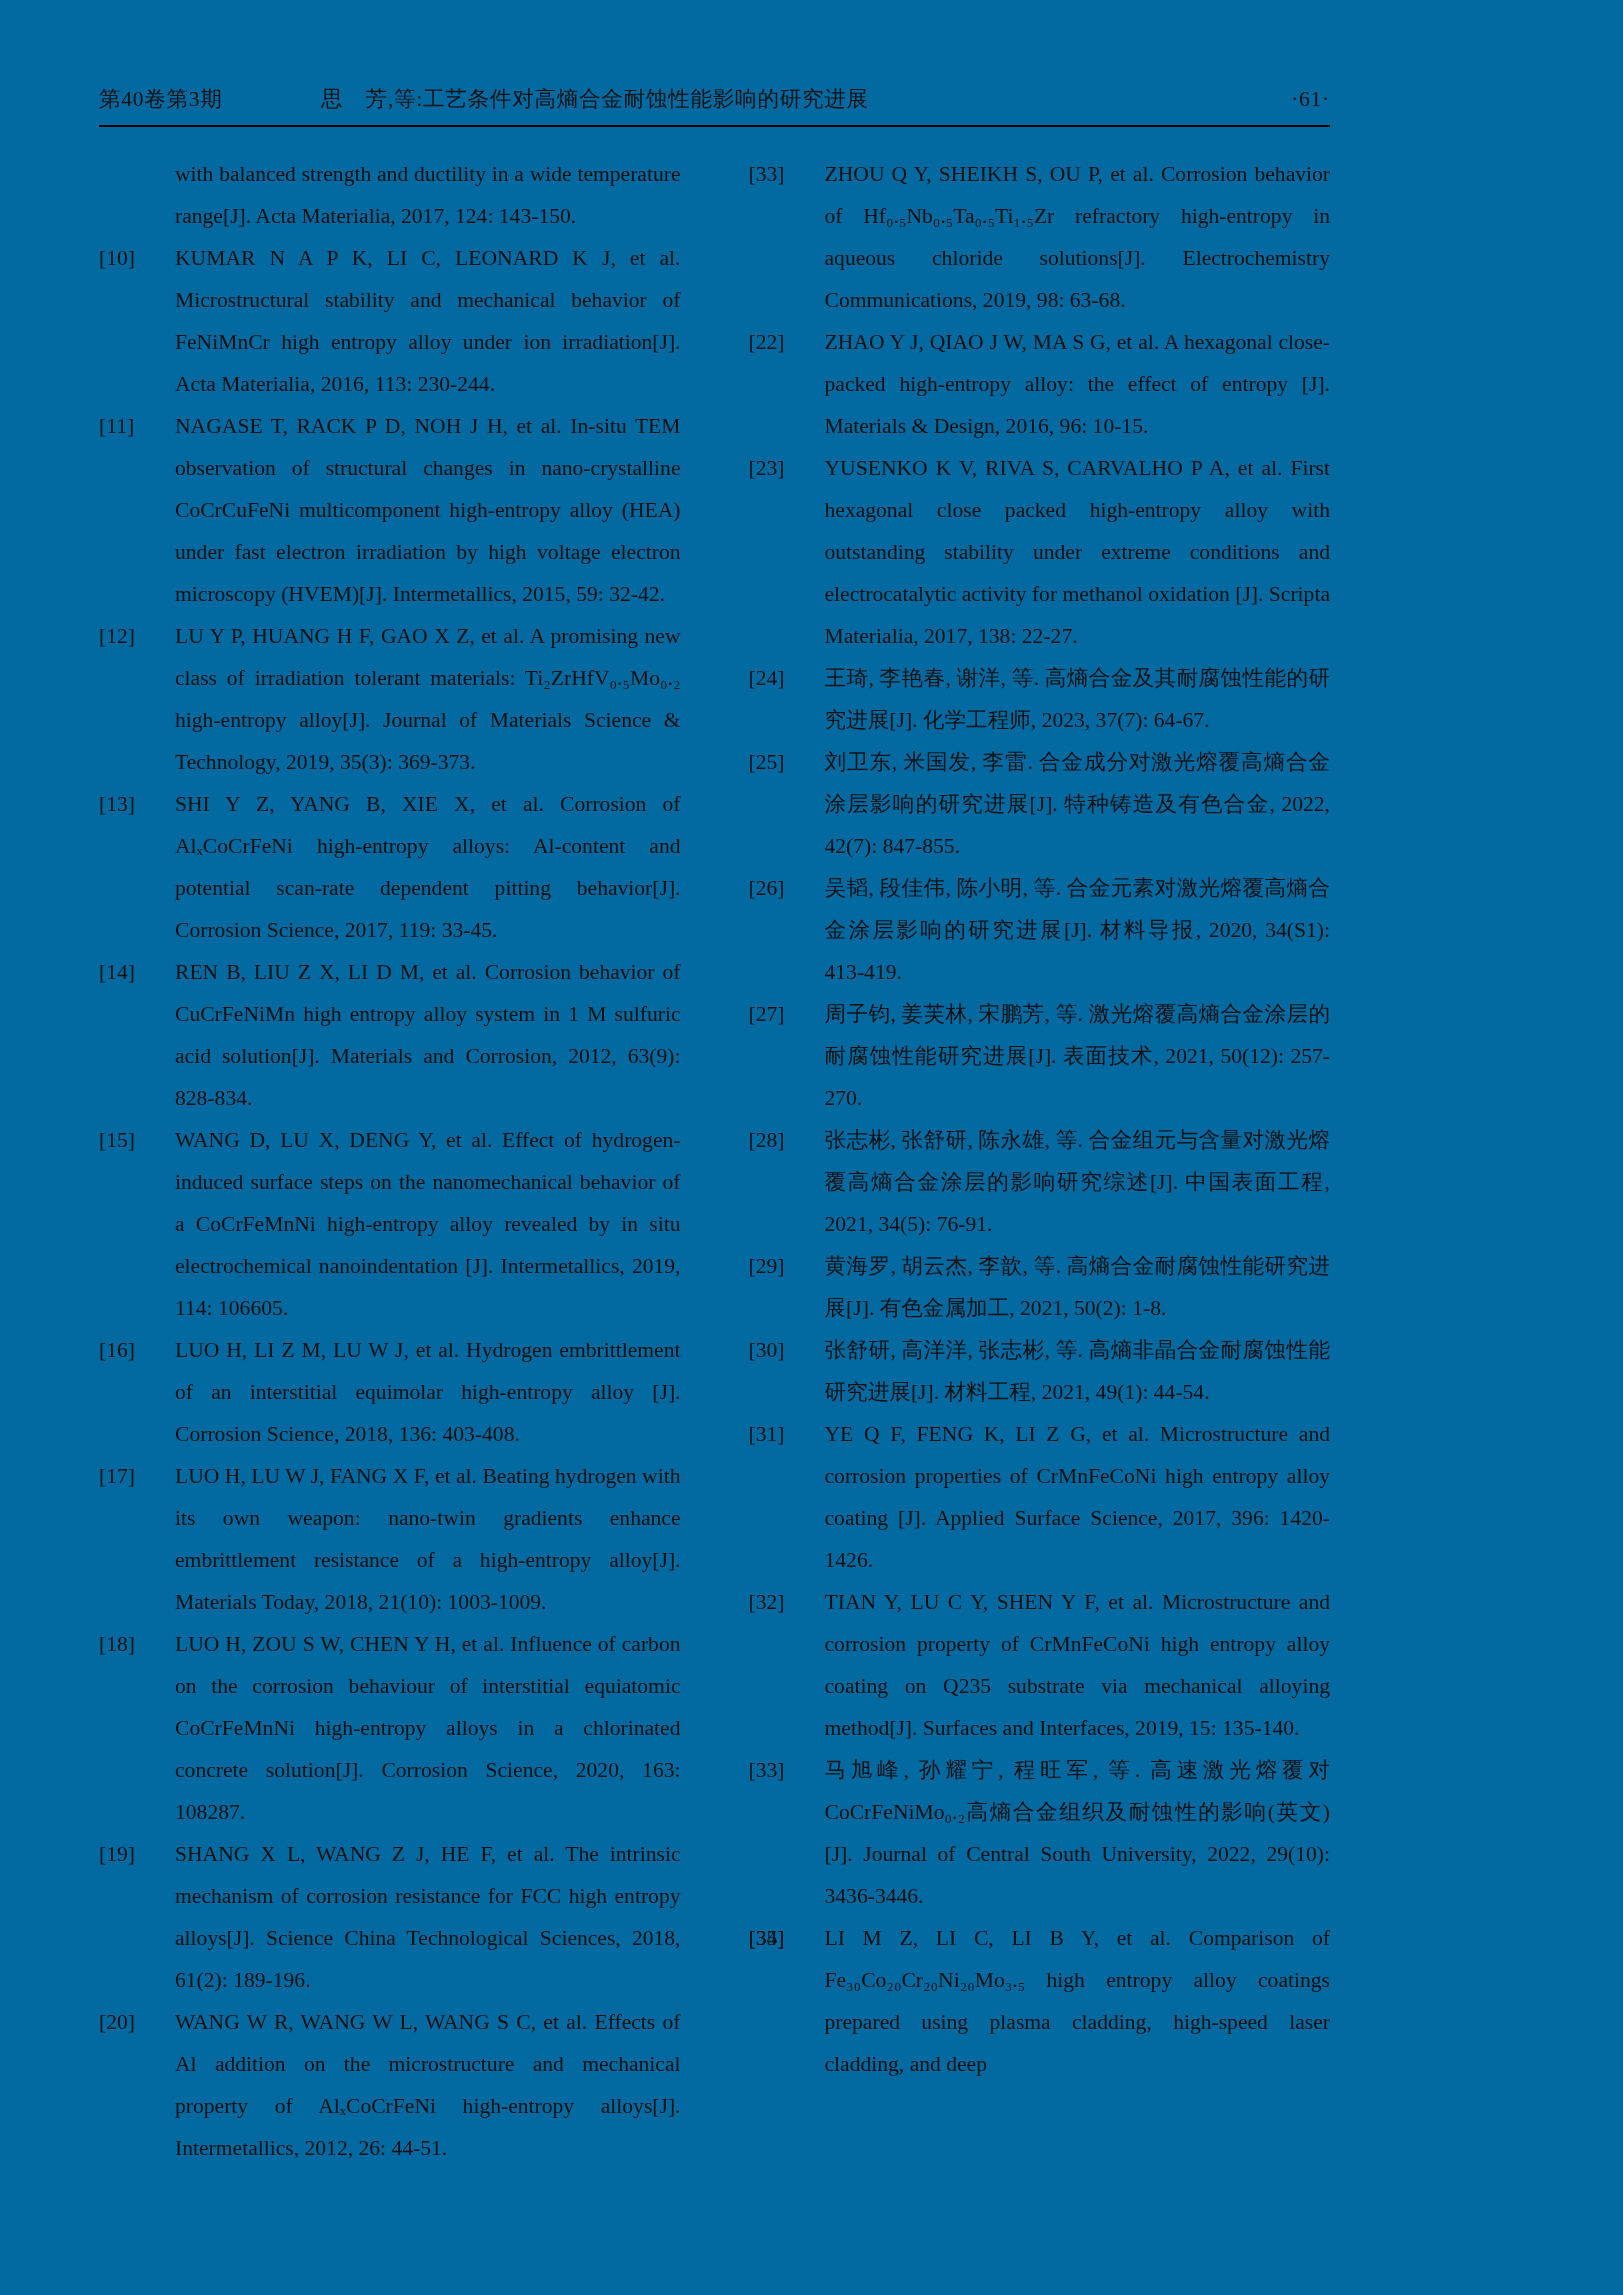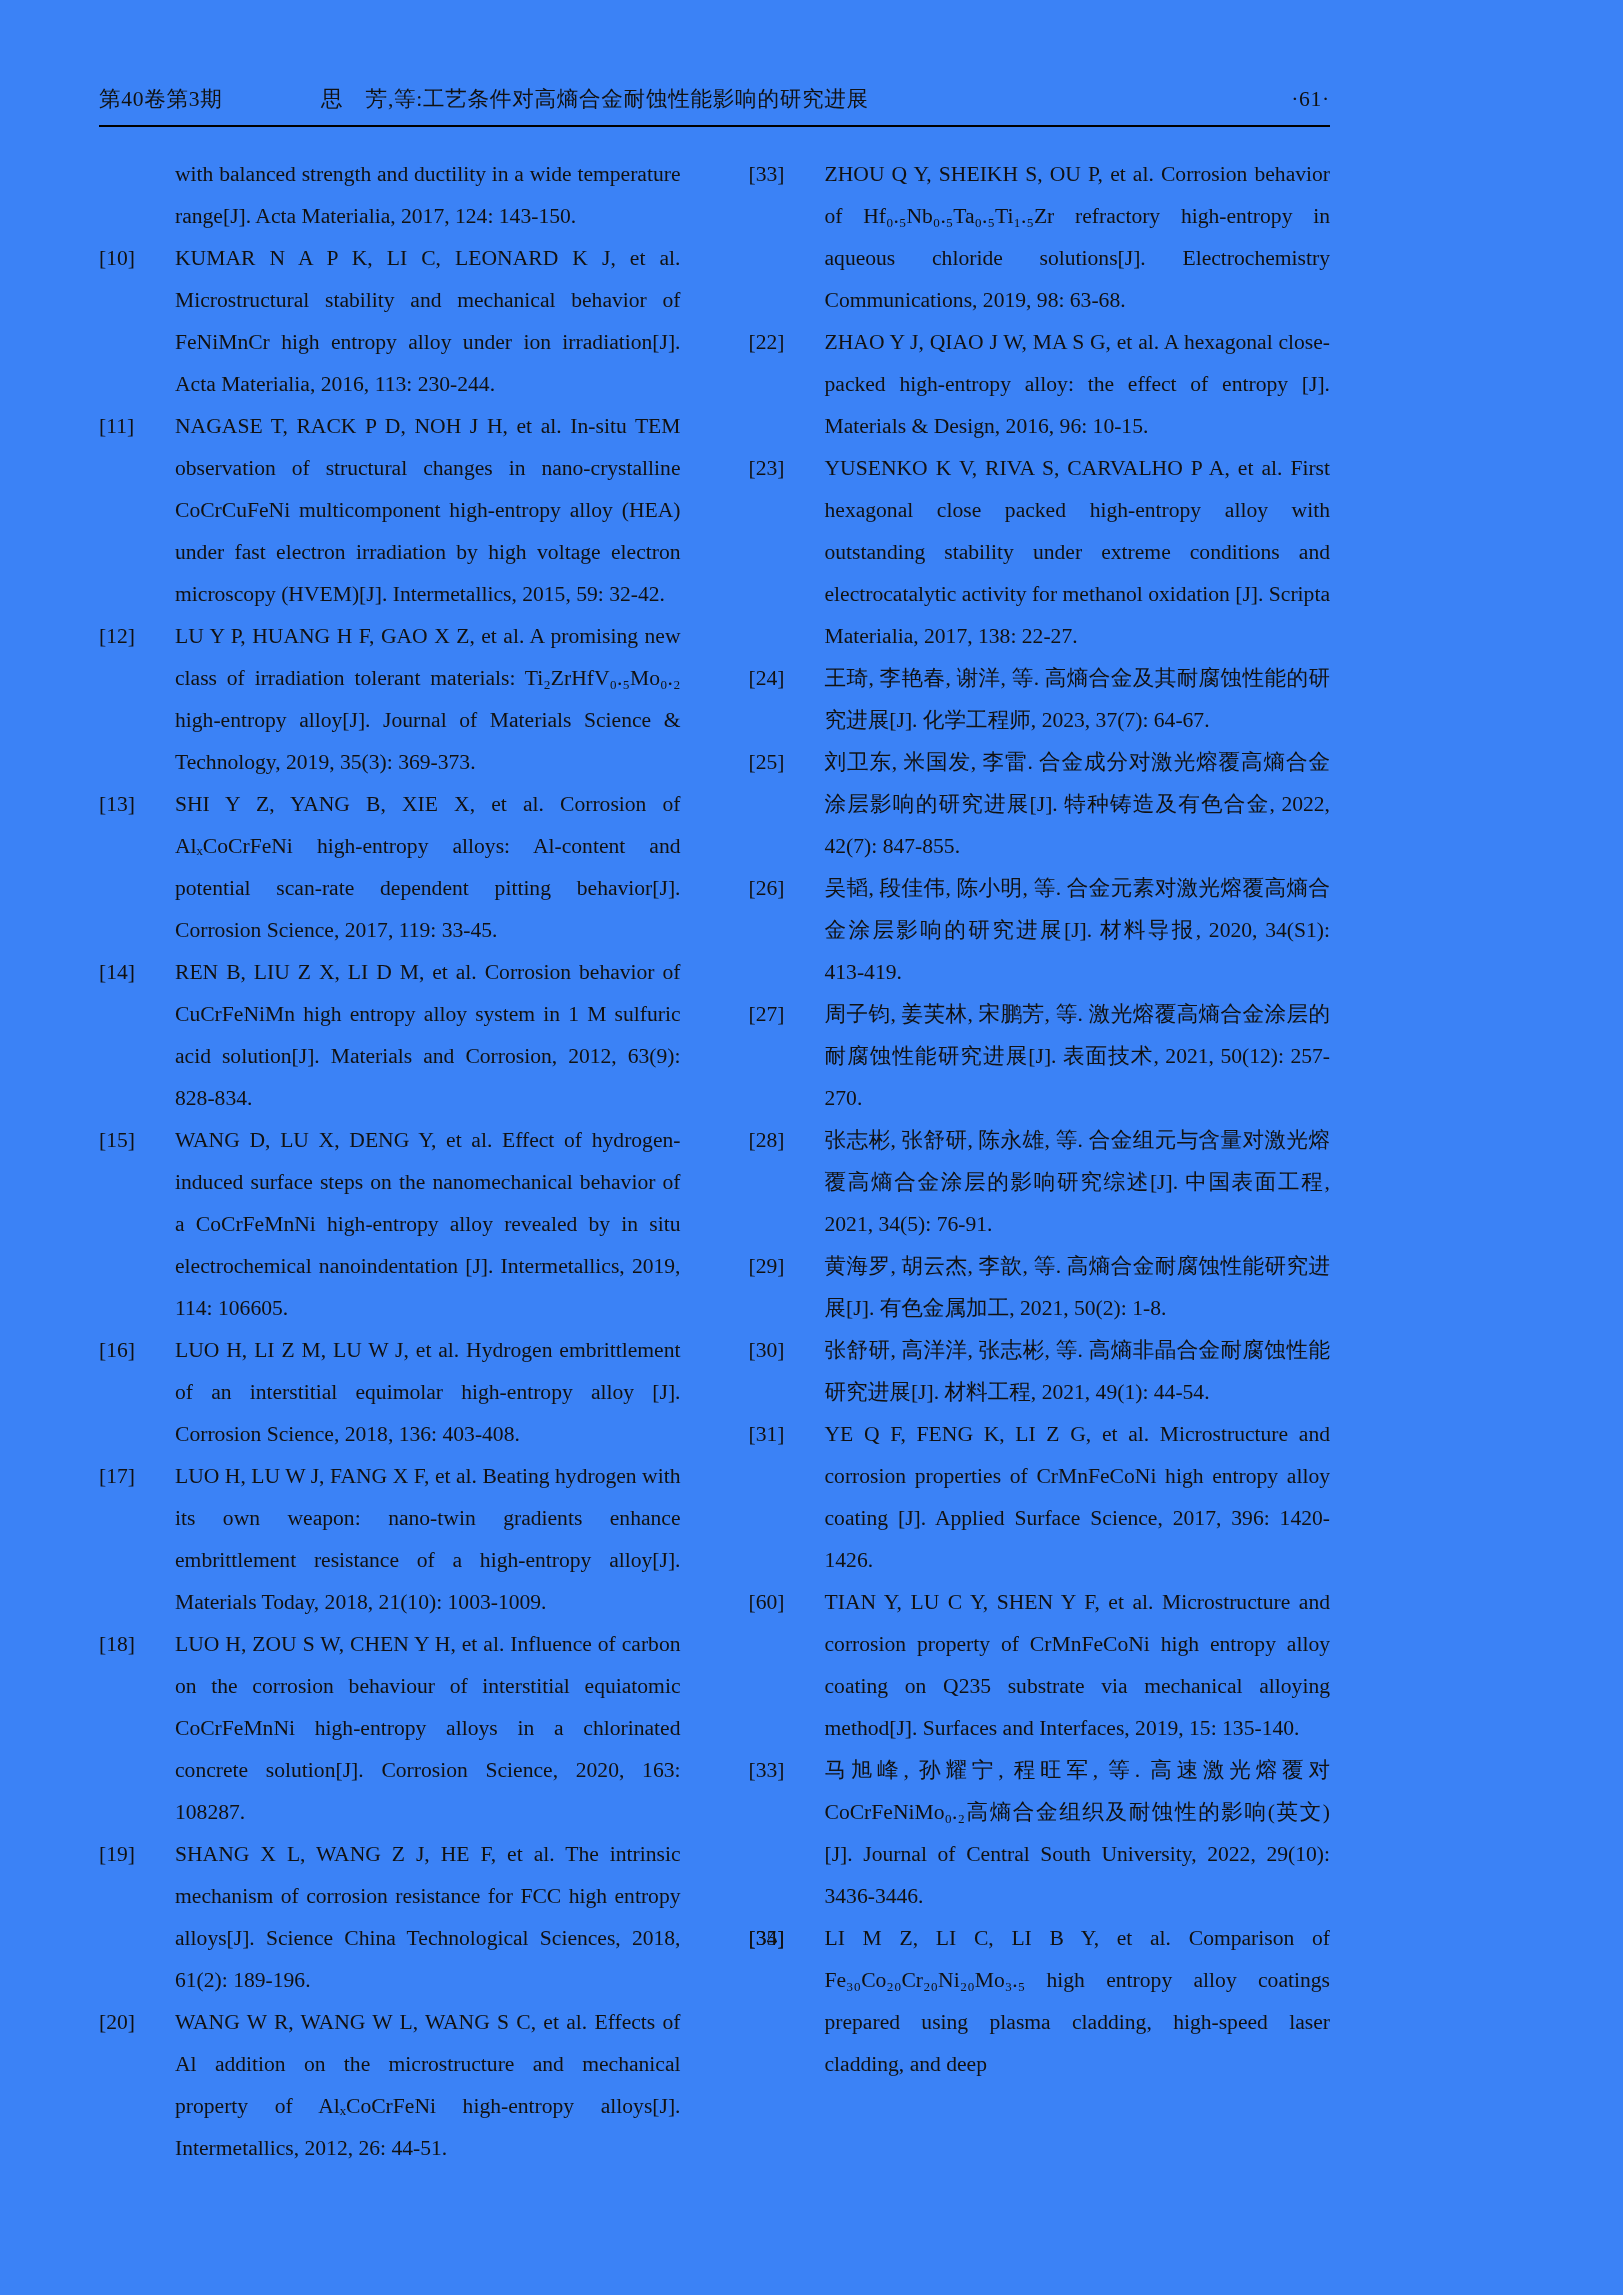--- a/index.html
+++ b/index.html
@@ -5,21 +5,21 @@
   html, body {
     margin: 0;
     padding: 0;
     background: #e8e8e8;
   }
   .sheet {
     position: relative;
     width: 1623px;
     height: 2295px;
     margin: 0 auto;
-    background: #3b82f6;
+    background: #0369a1;
     color: #111111;
     font-family: "Liberation Serif", "DejaVu Serif", serif;
     box-sizing: border-box;
     padding: 84px 293px 0 99px;
     overflow: hidden;
   }
   .header-row {
     display: flex;
     justify-content: space-between;
     align-items: baseline;
@@ -93,21 +93,21 @@
         <div class="ref"><span class="ref-label">[22]</span><span class="ref-text">ZHAO Y J, QIAO J W, MA S G, et al. A hexagonal close-packed high-entropy alloy: the effect of entropy [J]. Materials &amp; Design, 2016, 96: 10-15.</span></div>
         <div class="ref"><span class="ref-label">[23]</span><span class="ref-text">YUSENKO K V, RIVA S, CARVALHO P A, et al. First hexagonal close packed high-entropy alloy with outstanding stability under extreme conditions and electrocatalytic activity for methanol oxidation [J]. Scripta Materialia, 2017, 138: 22-27.</span></div>
         <div class="ref"><span class="ref-label">[24]</span><span class="ref-text">王琦, 李艳春, 谢洋, 等. 高熵合金及其耐腐蚀性能的研究进展[J]. 化学工程师, 2023, 37(7): 64-67.</span></div>
         <div class="ref"><span class="ref-label">[25]</span><span class="ref-text">刘卫东, 米国发, 李雷. 合金成分对激光熔覆高熵合金涂层影响的研究进展[J]. 特种铸造及有色合金, 2022, 42(7): 847-855.</span></div>
         <div class="ref"><span class="ref-label">[26]</span><span class="ref-text">吴韬, 段佳伟, 陈小明, 等. 合金元素对激光熔覆高熵合金涂层影响的研究进展[J]. 材料导报, 2020, 34(S1): 413-419.</span></div>
         <div class="ref"><span class="ref-label">[27]</span><span class="ref-text">周子钧, 姜芙林, 宋鹏芳, 等. 激光熔覆高熵合金涂层的耐腐蚀性能研究进展[J]. 表面技术, 2021, 50(12): 257-270.</span></div>
         <div class="ref"><span class="ref-label">[28]</span><span class="ref-text">张志彬, 张舒研, 陈永雄, 等. 合金组元与含量对激光熔覆高熵合金涂层的影响研究综述[J]. 中国表面工程, 2021, 34(5): 76-91.</span></div>
         <div class="ref"><span class="ref-label">[29]</span><span class="ref-text">黄海罗, 胡云杰, 李歆, 等. 高熵合金耐腐蚀性能研究进展[J]. 有色金属加工, 2021, 50(2): 1-8.</span></div>
         <div class="ref"><span class="ref-label">[30]</span><span class="ref-text">张舒研, 高洋洋, 张志彬, 等. 高熵非晶合金耐腐蚀性能研究进展[J]. 材料工程, 2021, 49(1): 44-54.</span></div>
         <div class="ref"><span class="ref-label">[31]</span><span class="ref-text">YE Q F, FENG K, LI Z G, et al. Microstructure and corrosion properties of CrMnFeCoNi high entropy alloy coating [J]. Applied Surface Science, 2017, 396: 1420-1426.</span></div>
-        <div class="ref"><span class="ref-label">[60]</span><span class="ref-text">TIAN Y, LU C Y, SHEN Y F, et al. Microstructure and corrosion property of CrMnFeCoNi high entropy alloy coating on Q235 substrate via mechanical alloying method[J]. Surfaces and Interfaces, 2019, 15: 135-140.</span></div>
+        <div class="ref"><span class="ref-label">[32]</span><span class="ref-text">TIAN Y, LU C Y, SHEN Y F, et al. Microstructure and corrosion property of CrMnFeCoNi high entropy alloy coating on Q235 substrate via mechanical alloying method[J]. Surfaces and Interfaces, 2019, 15: 135-140.</span></div>
         <div class="ref"><span class="ref-label">[33]</span><span class="ref-text">马旭峰, 孙耀宁, 程旺军, 等. 高速激光熔覆对 CoCrFeNiMo₀.₂高熵合金组织及耐蚀性的影响(英文)[J]. Journal of Central South University, 2022, 29(10): 3436-3446.</span></div>
         <div class="ref"><span class="ref-label">[34]</span></div>
         <div class="ref"><span class="ref-label">[35]</span><span class="ref-text">LI M Z, LI C, LI B Y, et al. Comparison of Fe₃₀Co₂₀Cr₂₀Ni₂₀Mo₃.₅ high entropy alloy coatings prepared using plasma cladding, high-speed laser cladding, and deep</span></div>
       </div>
   </div>
 
 </div>
 
 
 </body></html>

